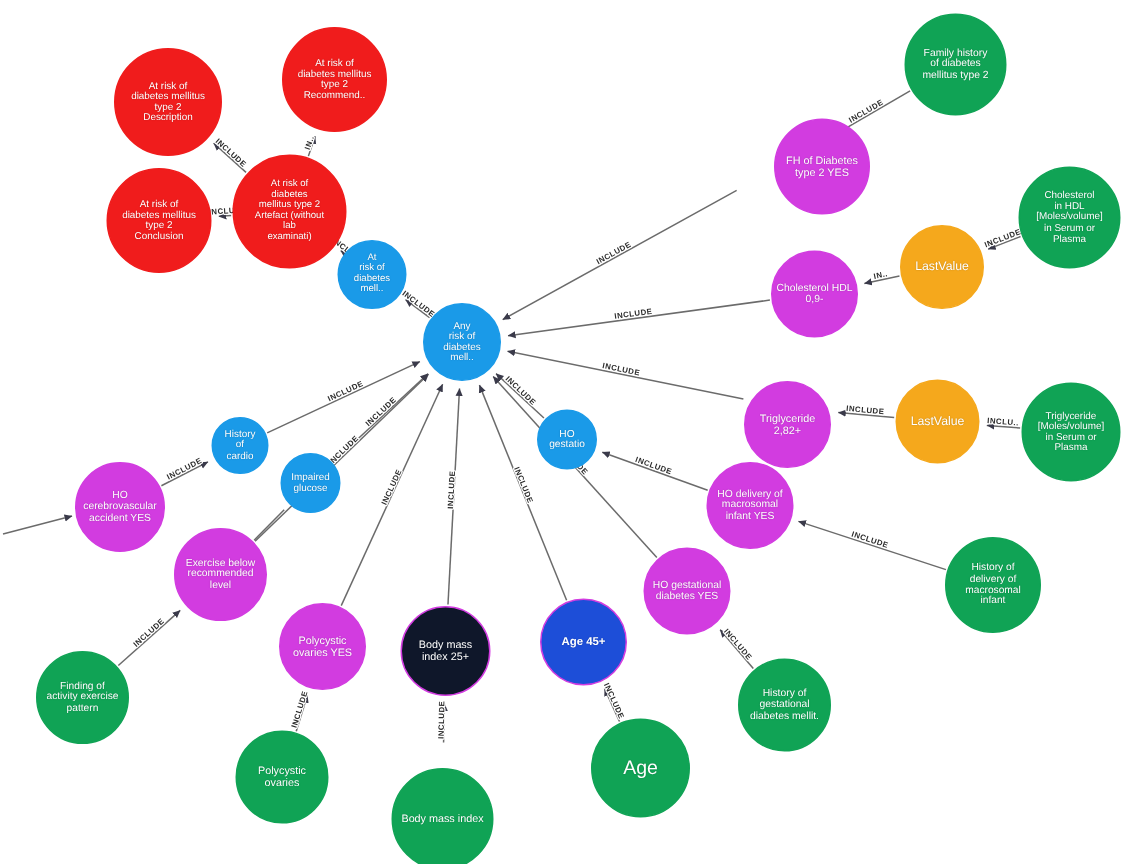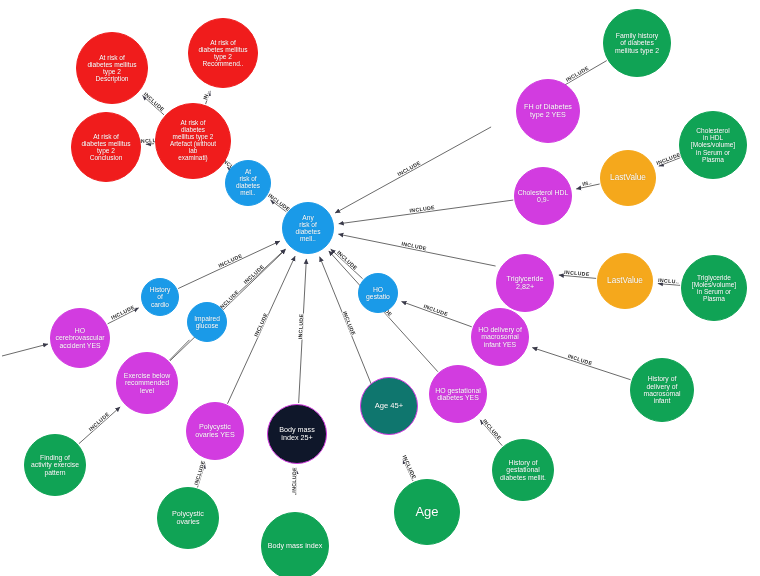--- a/index.html
+++ b/index.html
@@ -253,21 +253,21 @@
       </div>
       <div class="node" style="left: 429px; top: 365px; width: 58px; height: 58px; background: rgb(210, 60, 224); border: 1px solid rgb(210, 60, 224); font-size: 6.9px;">
         <span class="node-label">HO gestational
 diabetes YES</span>
       </div>
       <div class="node" style="left: 492px; top: 439px; width: 62px; height: 62px; background: rgb(16, 163, 85); border: 1px solid rgb(16, 163, 85); font-size: 6.9px;">
         <span class="node-label">History of
 gestational
 diabetes mellit.</span>
       </div>
-      <div class="node" style="left: 360px; top: 377px; width: 58px; height: 58px; background: #0f766e; border: 1px solid rgb(210, 60, 224); font-size: 7.6px;">
+      <div class="node" style="left: 360px; top: 399px; width: 58px; height: 58px; background: #1d4ed8; border: 1px solid rgb(210, 60, 224); font-size: 7.6px; font-weight: bold;">
         <span class="node-label">Age 45+</span>
       </div>
       <div class="node" style="left: 394px; top: 479px; width: 66px; height: 66px; background: rgb(16, 163, 85); border: 1px solid rgb(16, 163, 85); font-size: 13px;">
         <span class="node-label">Age</span>
       </div>
       <div class="node" style="left: 267px; top: 404px; width: 60px; height: 60px; background: #0f172a; border: 1px solid rgb(210, 60, 224); font-size: 7.2px;">
         <span class="node-label">Body mass
 index 25+</span>
       </div>
       <div class="node" style="left: 261px; top: 512px; width: 68px; height: 68px; background: rgb(16, 163, 85); border: 1px solid rgb(16, 163, 85); font-size: 7.2px;">

